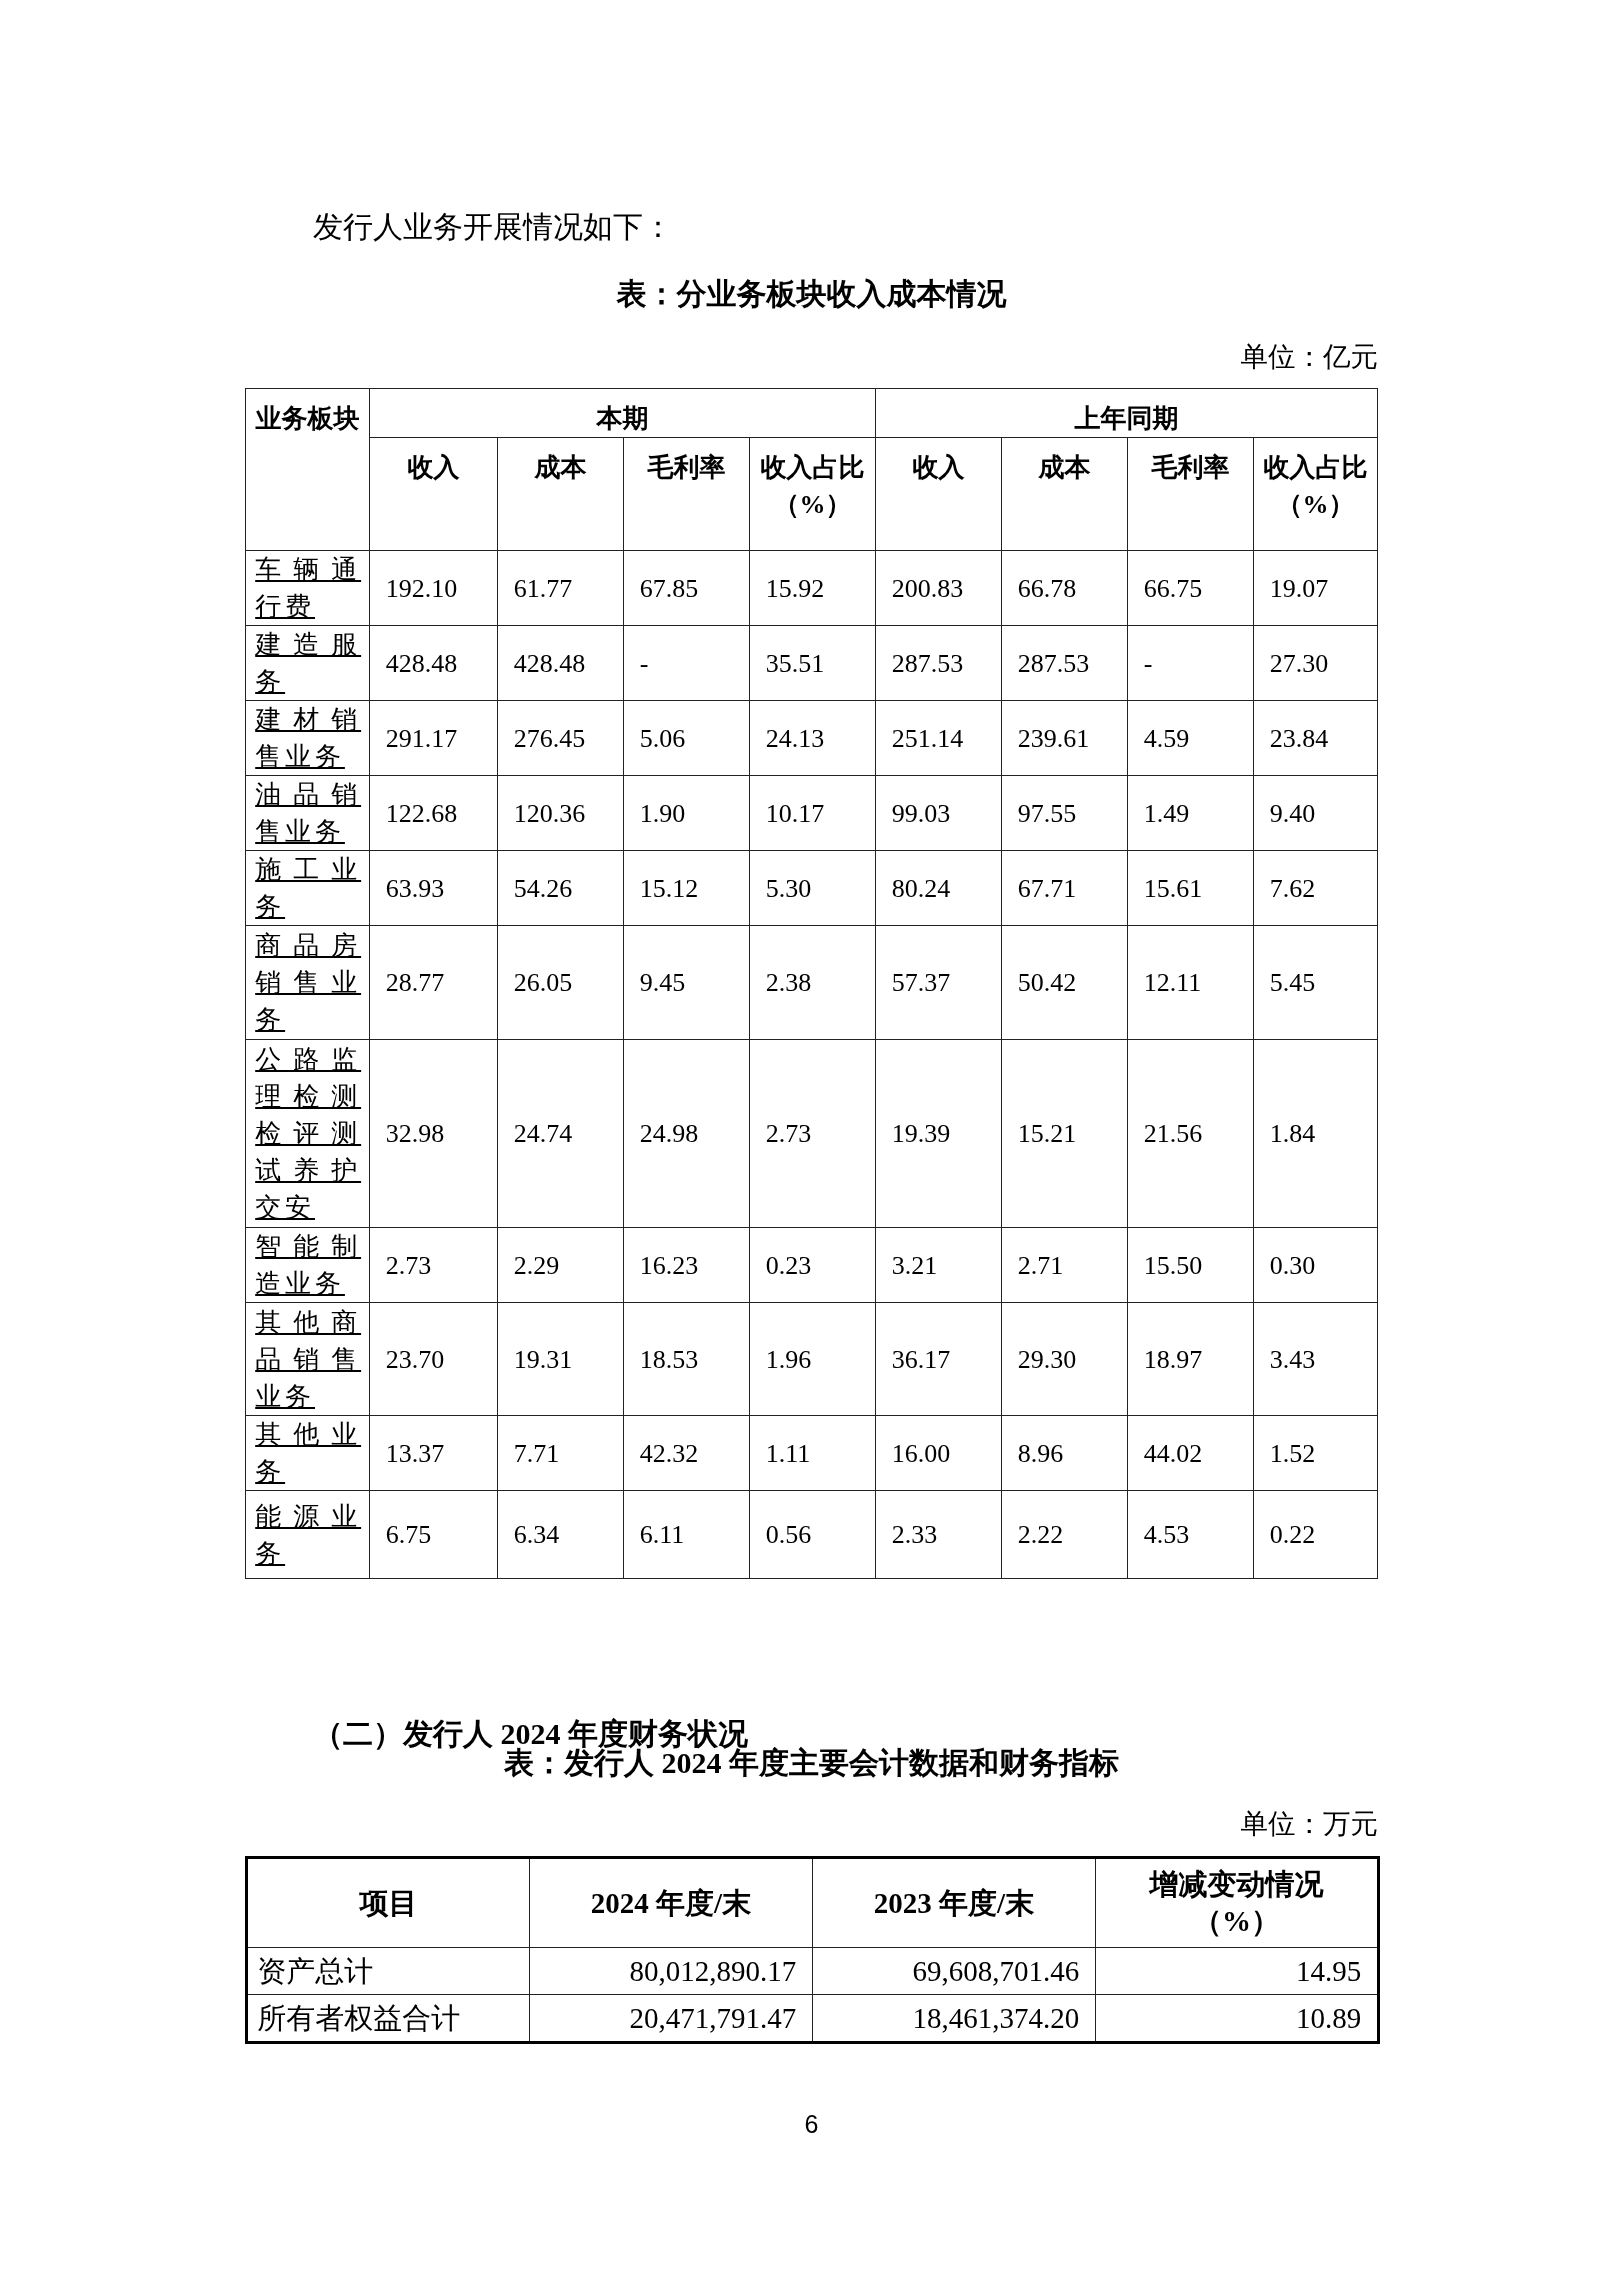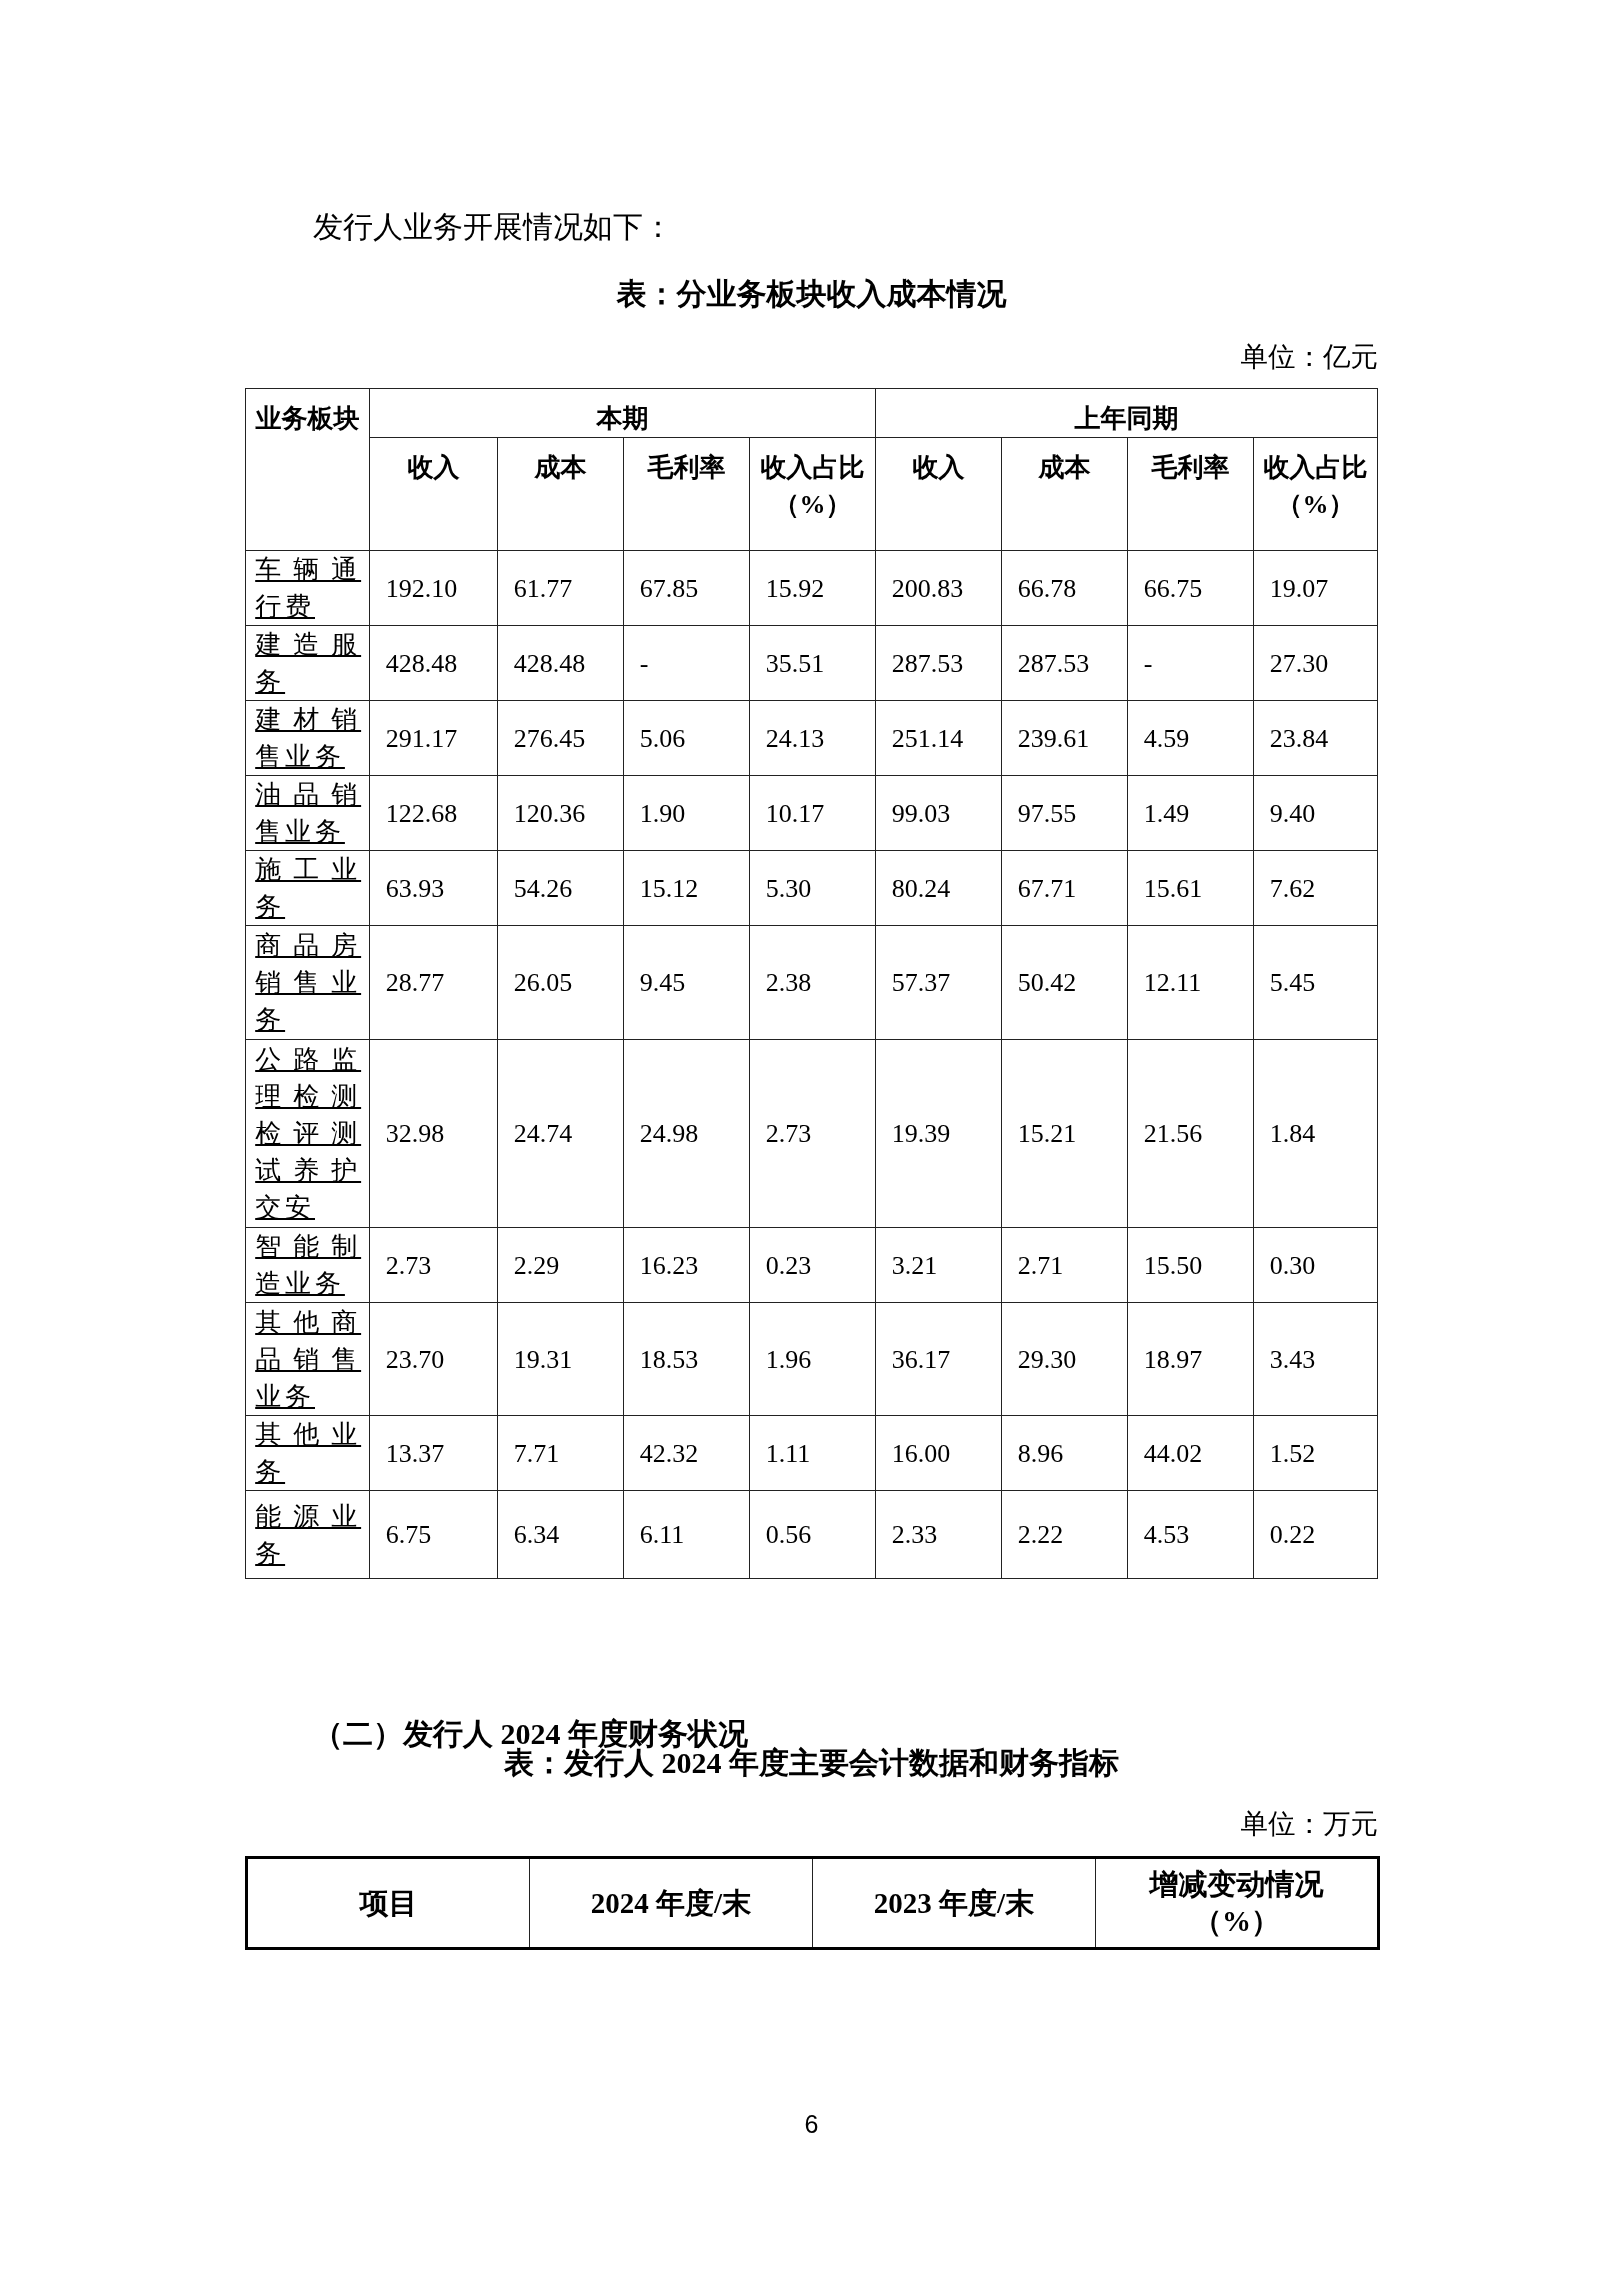--- a/index.html
+++ b/index.html
@@ -216,17 +216,29 @@
   </colgroup>
   <thead>
     <tr>
       <th>项目</th>
       <th>2024 年度/末</th>
       <th>2023 年度/末</th>
       <th style="padding:0 39px;">增减变动情况（%）</th>
     </tr>
   </thead>
   <tbody>
+    <tr>
+      <td class="label">资产总计</td>
+      <td class="num">80,012,890.17</td>
+      <td class="num">69,608,701.46</td>
+      <td class="num">14.95</td>
+    </tr>
+    <tr>
+      <td class="label">所有者权益合计</td>
+      <td class="num">20,471,791.47</td>
+      <td class="num">18,461,374.20</td>
+      <td class="num">10.89</td>
+    </tr>
   </tbody>
 </table>
 
 <div class="abs pageno">6</div>
 
 
 </body></html>

